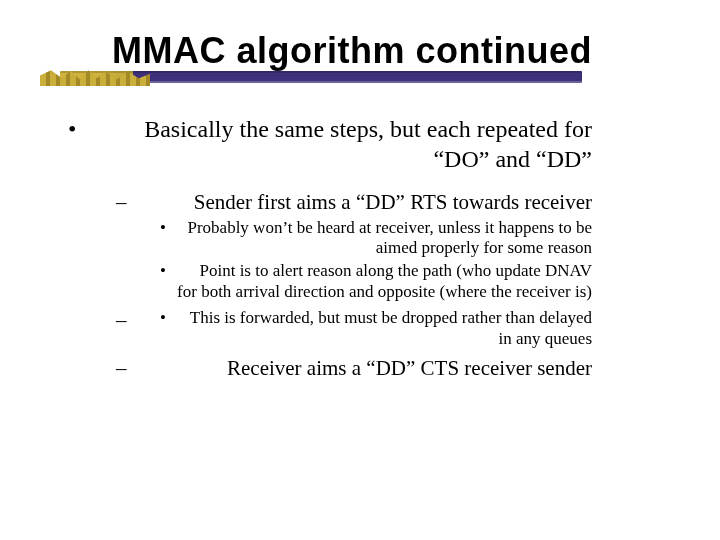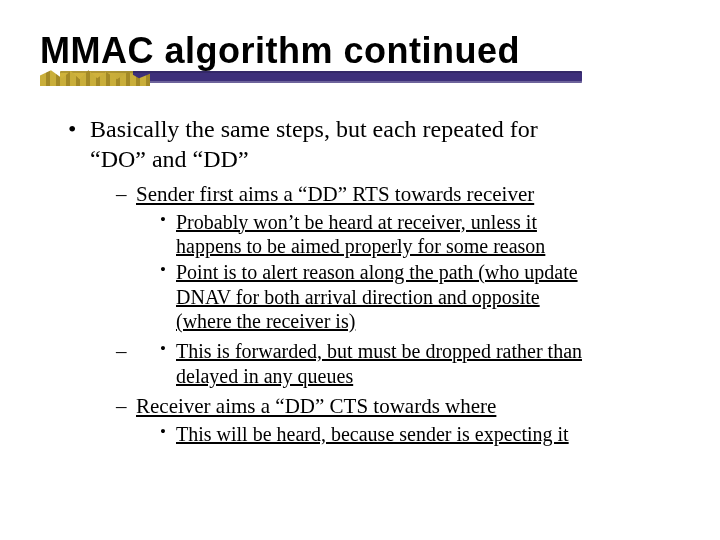--- a/index.html
+++ b/index.html
@@ -11,20 +11,21 @@
     font-family: "Times New Roman", Times, serif;
     color: #000;
     overflow: hidden;
   }
   .slide {
     position: relative;
     width: 632px;
     height: 540px;
     box-sizing: border-box;
     padding: 30px 40px 44px 40px;
+    text-align: right;
   }
   .title-wrap {
     position: relative;
     margin-bottom: 28px;
   }
   .title {
     font-family: Verdana, Geneva, Tahoma, sans-serif;
     font-weight: 700;
     font-size: 36px;
     line-height: 1.15;
@@ -71,38 +72,38 @@
     margin-bottom: 6px;
   }
   .lvl1 > li::before {
     content: "•";
     position: absolute;
     left: 0;
     top: 0;
     font-size: 24px;
   }
 
-  .lvl2 { margin-left: 26px; margin-top: 8px; text-decoration: underline; }
+  .lvl2 { margin-left: 26px; margin-top: 16px; }
   .lvl2 > li {
     font-size: 21px;
     line-height: 1.22;
     position: relative;
     padding-left: 20px;
     margin-bottom: 2px;
   }
   .lvl2 > li::before {
     content: "–";
     position: absolute;
     left: 0;
     top: 0;
   }
 
   .lvl3 { margin-left: 24px; margin-top: 2px; margin-bottom: 6px; }
   .lvl3 > li {
-    font-size: 20px;
+    font-size: 17px;
     line-height: 1.22;
     position: relative;
     padding-left: 16px;
     margin-bottom: 2px;
   }
   .lvl3 > li::before {
     content: "•";
     position: absolute;
     left: 0;
     top: 0;
@@ -136,23 +137,20 @@
           </ul>
         </li>
         <li>
           <ul class="lvl3">
             <li>
               <span>This is forwarded, but must be dropped rather than delayed in any queues</span>
             </li>
           </ul>
         </li>
         <li>
-          <span>Receiver aims a “DD” CTS towards where</span>
+          <span>Receiver aims a “DD” CTS receiver sender</span>
           <ul class="lvl3">
-            <li>
-              <span>This will be heard, because sender is expecting it</span>
-            </li>
           </ul>
         </li>
       </ul>
     </li>
   </ul>
 </div>
 
 </body></html>

